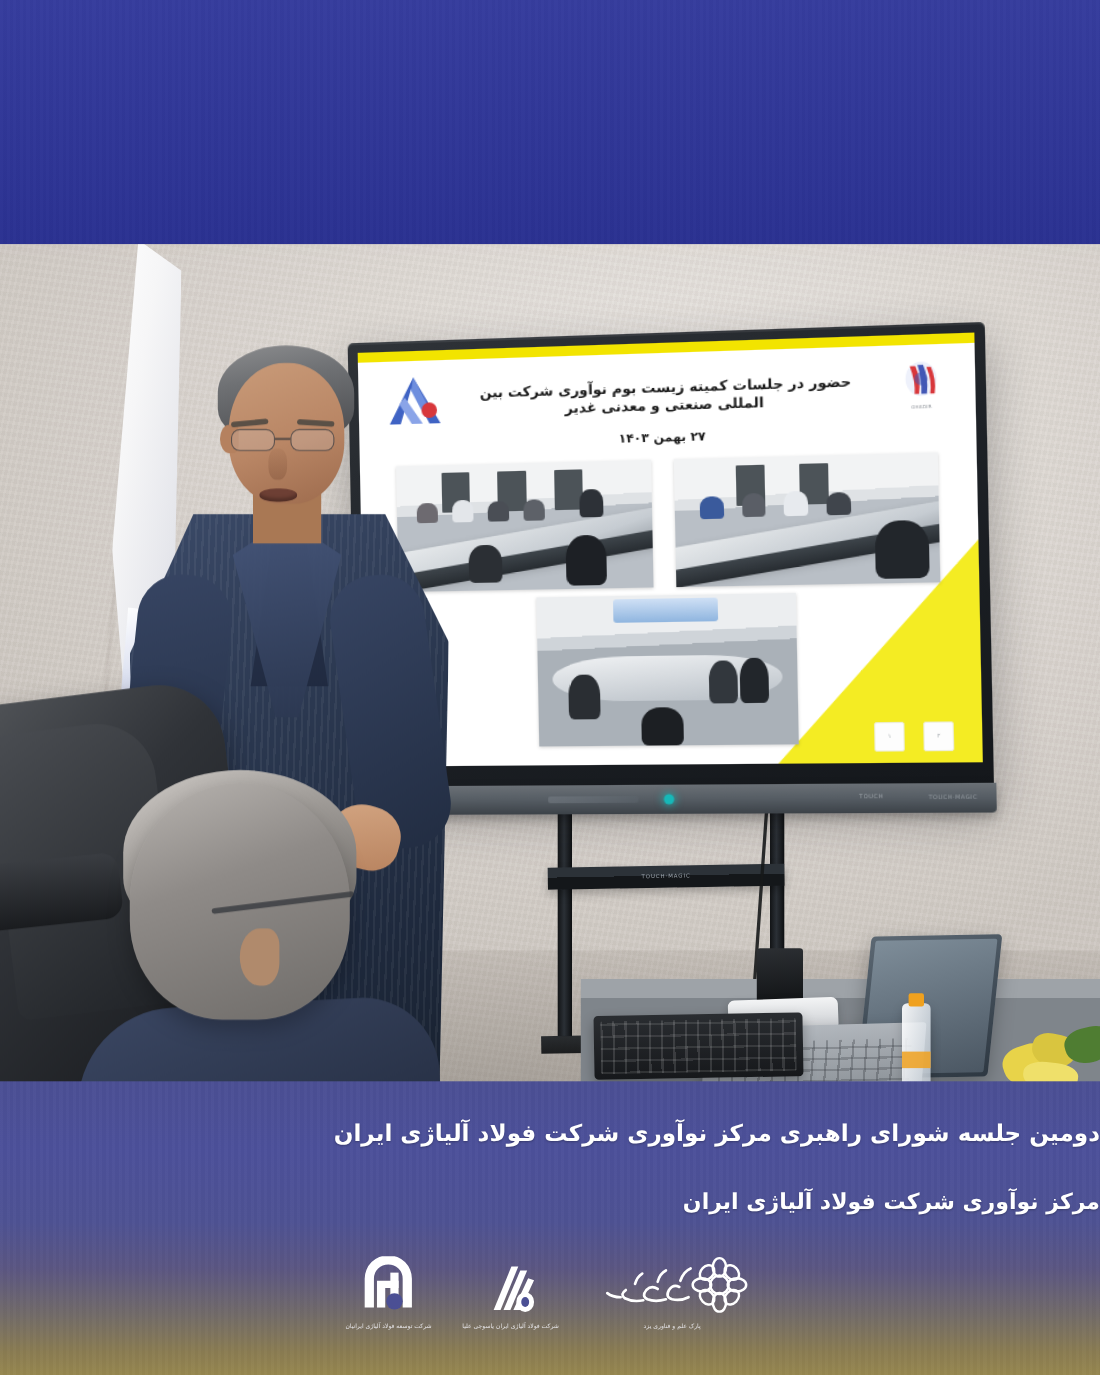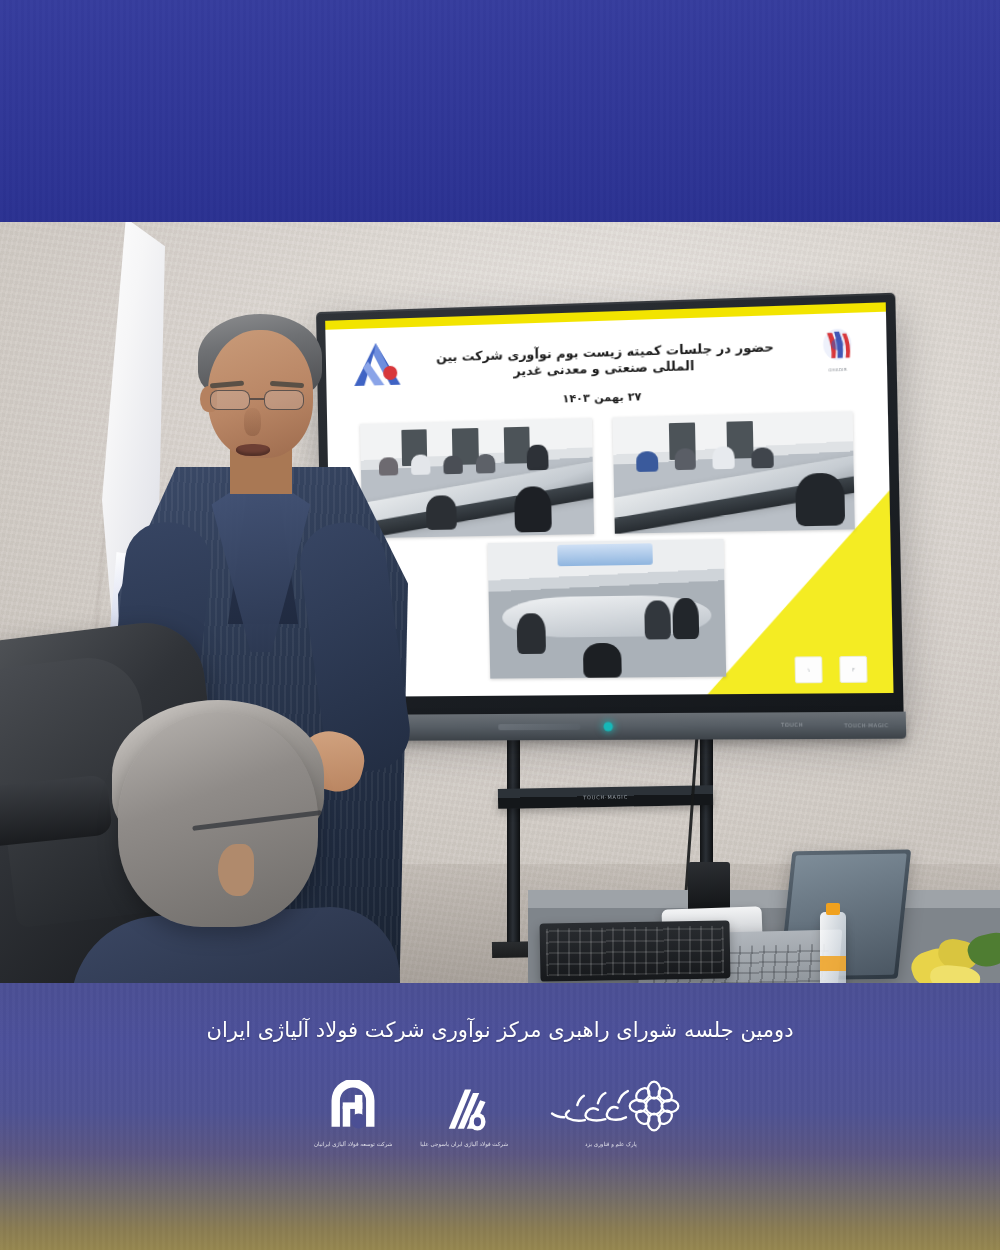--- a/index.html
+++ b/index.html
@@ -417,22 +417,22 @@
     background:linear-gradient(180deg,
       #4b4f94 0%, #4c509a 24%, #4e5293 48%, #5b5682 64%,
       #736c68 80%, #8a7c52 92%, #96874f 100%);
   }
   .bottom-band::before{
     content:""; position:absolute; inset:0;
     background:repeating-linear-gradient(90deg, rgba(255,255,255,.016) 0 3px, rgba(0,0,0,.016) 3px 6px);
   }
   .cap{
     position:relative; z-index:2;
-    text-align:center; direction:rtl; color:#ffffff;
-    font-weight:normal; letter-spacing:.2px;
+    text-align:right; direction:rtl; color:#ffffff;
+    font-weight:bold; letter-spacing:.2px;
     text-shadow:0 1px 2px rgba(0,0,0,.28);
   }
   .cap1{ margin-top:33px; font-size:21px; line-height:1.35; }
   .cap2{ margin-top:35px; font-size:20px; line-height:1.35; }
 
   .logo-row{
     position:relative; z-index:2;
     margin-top:34px;
     display:flex; align-items:flex-end; justify-content:center; gap:28px;
   }
@@ -598,20 +598,21 @@
     <div class="aud-shoulder"></div>
     <div class="aud-hair"></div>
     <div class="aud-head"></div>
     <div class="aud-ear"></div>
     <div class="aud-glasses"></div>
 
   </div>
 
   <div class="bottom-band">
     <div class="cap cap1">دومین جلسه شورای راهبری مرکز نوآوری شرکت فولاد آلیاژی ایران</div>
+    <div class="cap cap2">مرکز نوآوری شرکت فولاد آلیاژی ایران</div>
 
     <div class="logo-row">
 
       <div class="brandlogo">
         <span>
           <svg viewBox="0 0 62 60" width="58" height="56">
             <path d="M8 50 V22 a23 23 0 0 1 46 0 V50 h-9 V22 a14 14 0 0 0 -28 0 V50 z" fill="#ffffff"></path>
             <rect x="20" y="28" width="8" height="22" fill="#ffffff"></rect>
             <rect x="33" y="16" width="8" height="34" fill="#ffffff"></rect>
             <path d="M20 24 h21 v7 h-21 z" fill="#ffffff"></path>

